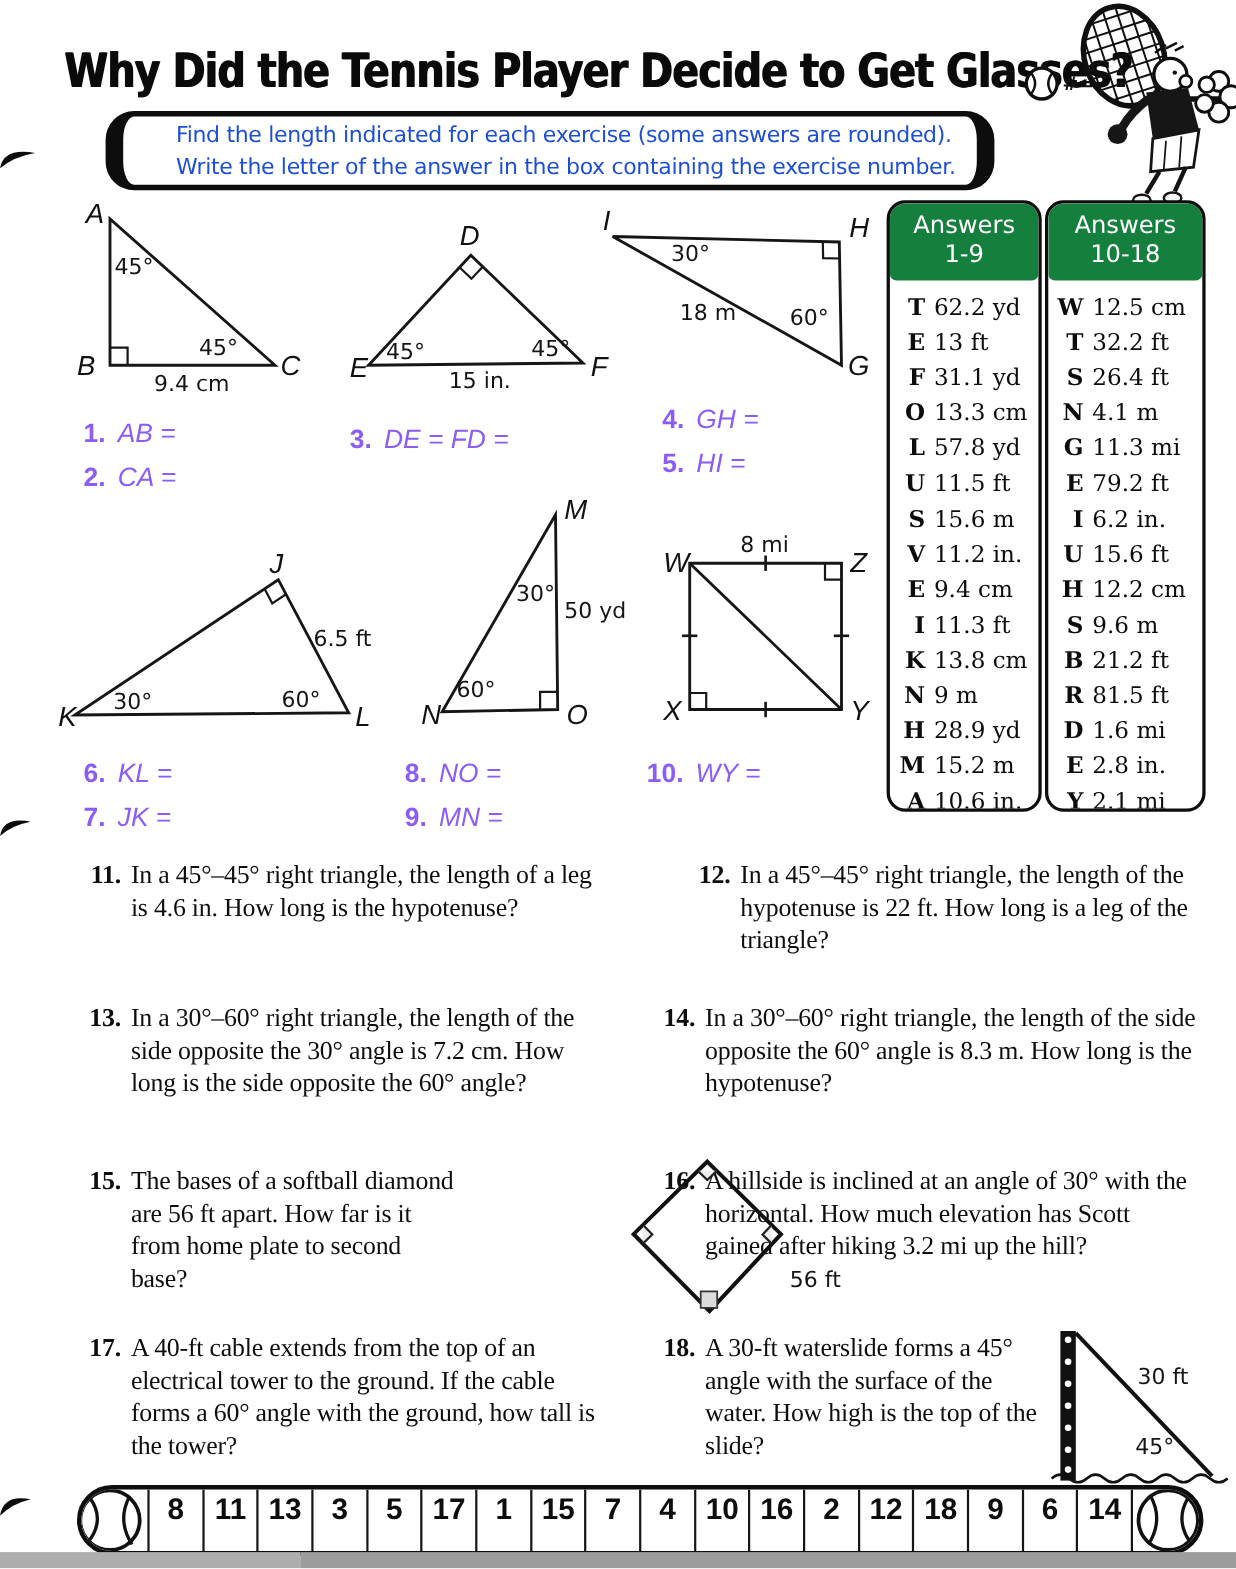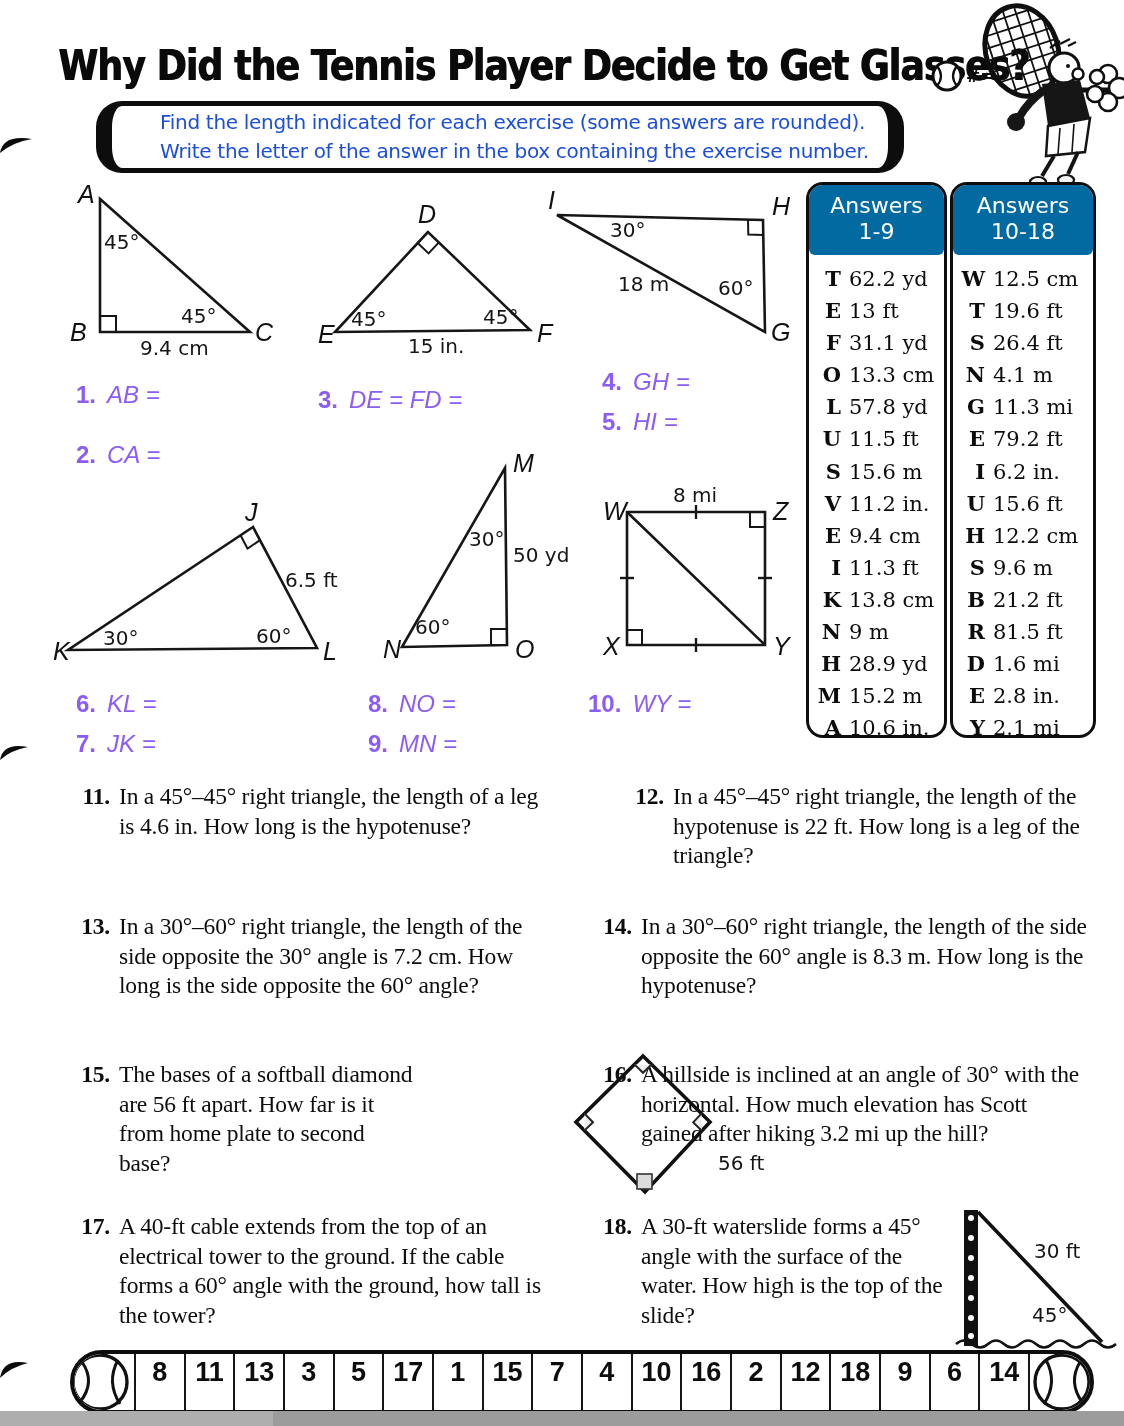--- a/index.html
+++ b/index.html
@@ -25,21 +25,21 @@
   .vlabel{font:italic 25px "Liberation Sans",sans-serif;fill:#111;}
   .alabel{font:20px "DejaVu Sans",sans-serif;fill:#151515;}
   .slabel{font:20px "DejaVu Sans",sans-serif;fill:#151515;}
 
   .q{position:absolute;white-space:nowrap;font-size:24px;color:#8b5cf6;}
   .q .qnum{font-weight:700;margin-right:11px;}
   .q .qtxt{font-style:italic;}
 
   .anscol{position:absolute;box-sizing:border-box;border:3px solid #0e0e0e;border-radius:17px;
           background:#fff;overflow:hidden;}
-  .anshead{background:#0369a1;color:#fff;text-align:center;
+  .anshead{background:#15803d;color:#fff;text-align:center;
            font-family:"DejaVu Sans",sans-serif;font-size:22px;line-height:26px;
            padding:8px 0 10px;border-radius:0 0 6px 6px;}
   .ansbody{padding:8px 16px 0 8px;font-family:"DejaVu Serif",serif;font-size:21px;color:#0c0c0c;}
   .ansrow{line-height:32.1px;white-space:nowrap;}
   .ansrow .L{display:inline-block;width:24px;text-align:right;font-weight:700;margin-right:8px;}
 
   .prob{position:absolute;display:flex;font-family:"Liberation Serif",serif;
         font-size:23.5px;line-height:29.5px;color:#0d0d0d;letter-spacing:-.2px;}
   .prob .pnum{flex:none;width:46px;text-align:right;padding-right:9px;font-weight:700;}
 
@@ -180,21 +180,21 @@
     <line class="tick" x1="17" y1="100" x2="31" y2="100"></line>
     <line class="tick" x1="155" y1="100" x2="169" y2="100"></line>
     <text class="vlabel" x="0" y="42">W</text>
     <text class="vlabel" x="170" y="42">Z</text>
     <text class="vlabel" x="0" y="177">X</text>
     <text class="vlabel" x="170" y="177">Y</text>
     <text class="slabel" x="70" y="24">8 mi</text>
   </svg>
 
   <div class="q" style="left:76px;top:381px"><span class="qnum">1.</span><span class="qtxt">AB =</span></div>
-  <div class="q" style="left:76px;top:441px"><span class="qnum">2.</span><span class="qtxt">CA =</span></div>
+  <div class="q" style="left:76px;top:421px"><span class="qnum">2.</span><span class="qtxt">CA =</span></div>
   <div class="q" style="left:318px;top:386px"><span class="qnum">3.</span><span class="qtxt">DE = FD =</span></div>
   <div class="q" style="left:602px;top:368px"><span class="qnum">4.</span><span class="qtxt">GH =</span></div>
   <div class="q" style="left:602px;top:408px"><span class="qnum">5.</span><span class="qtxt">HI =</span></div>
   <div class="q" style="left:76px;top:690px"><span class="qnum">6.</span><span class="qtxt">KL =</span></div>
   <div class="q" style="left:76px;top:730px"><span class="qnum">7.</span><span class="qtxt">JK =</span></div>
   <div class="q" style="left:368px;top:690px"><span class="qnum">8.</span><span class="qtxt">NO =</span></div>
   <div class="q" style="left:368px;top:730px"><span class="qnum">9.</span><span class="qtxt">MN =</span></div>
   <div class="q" style="left:588px;top:690px"><span class="qnum">10.</span><span class="qtxt">WY =</span></div>
 
   <div class="anscol" style="left:806px;top:182px;width:141px;height:556px">
@@ -221,21 +221,21 @@
     </div>
   </div>
 
   <div class="anscol" style="left:950px;top:182px;width:146px;height:556px">
     <div class="anshead">
       <div>Answers</div>
       <div>10-18</div>
     </div>
     <div class="ansbody">
       <div class="ansrow"><span class="L">W</span><span>12.5 cm</span></div>
-      <div class="ansrow"><span class="L">T</span><span>19.6 ft</span></div>
+      <div class="ansrow"><span class="L">T</span><span>32.2 ft</span></div>
       <div class="ansrow"><span class="L">S</span><span>26.4 ft</span></div>
       <div class="ansrow"><span class="L">N</span><span>4.1 m</span></div>
       <div class="ansrow"><span class="L">G</span><span>11.3 mi</span></div>
       <div class="ansrow"><span class="L">E</span><span>79.2 ft</span></div>
       <div class="ansrow"><span class="L">I</span><span>6.2 in.</span></div>
       <div class="ansrow"><span class="L">U</span><span>15.6 ft</span></div>
       <div class="ansrow"><span class="L">H</span><span>12.2 cm</span></div>
       <div class="ansrow"><span class="L">S</span><span>9.6 m</span></div>
       <div class="ansrow"><span class="L">B</span><span>21.2 ft</span></div>
       <div class="ansrow"><span class="L">R</span><span>81.5 ft</span></div>

